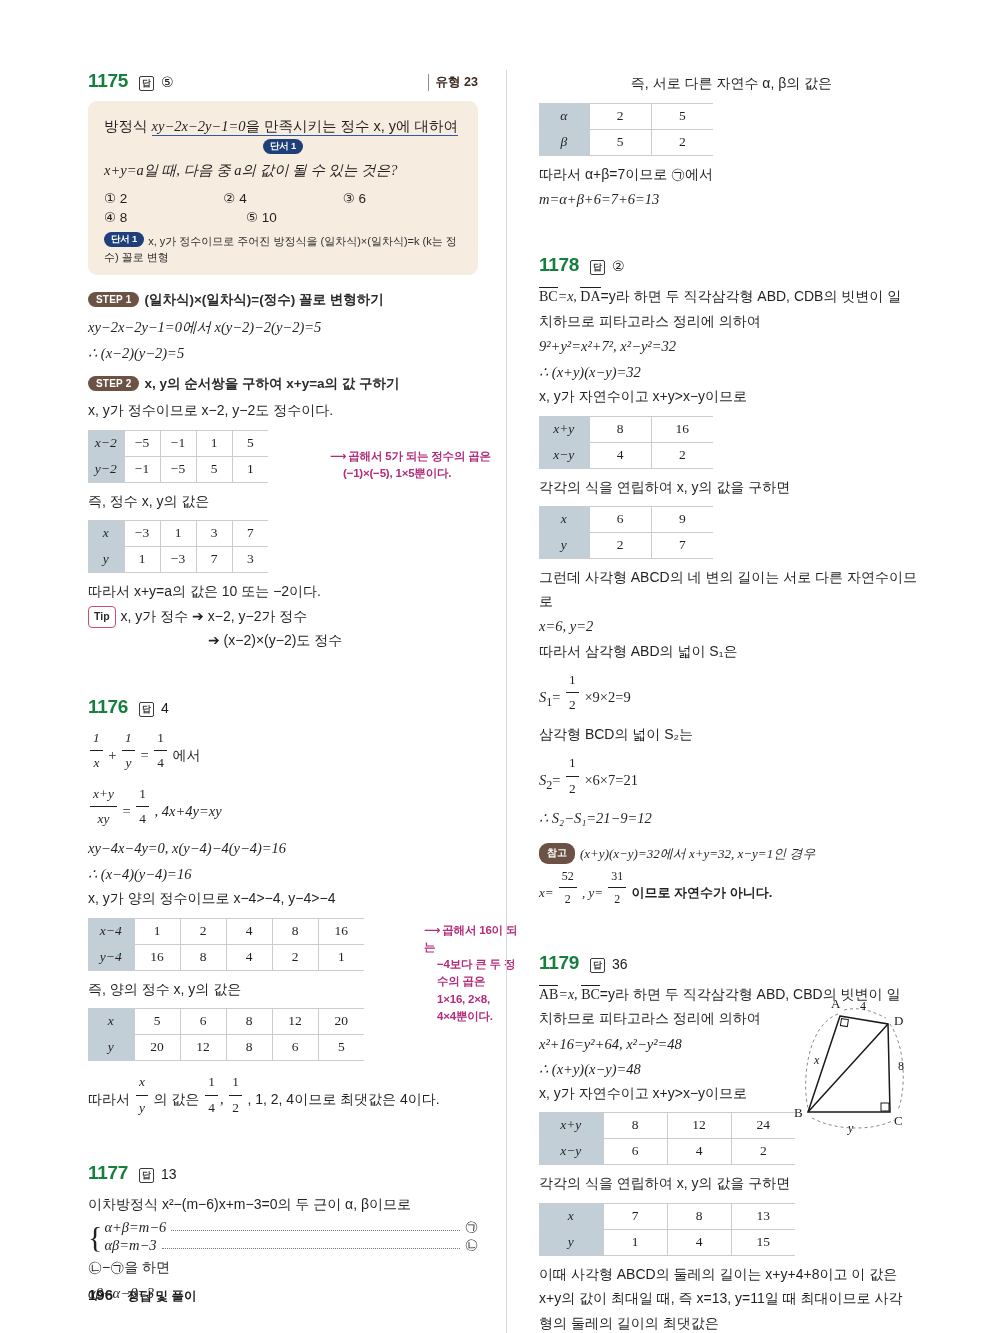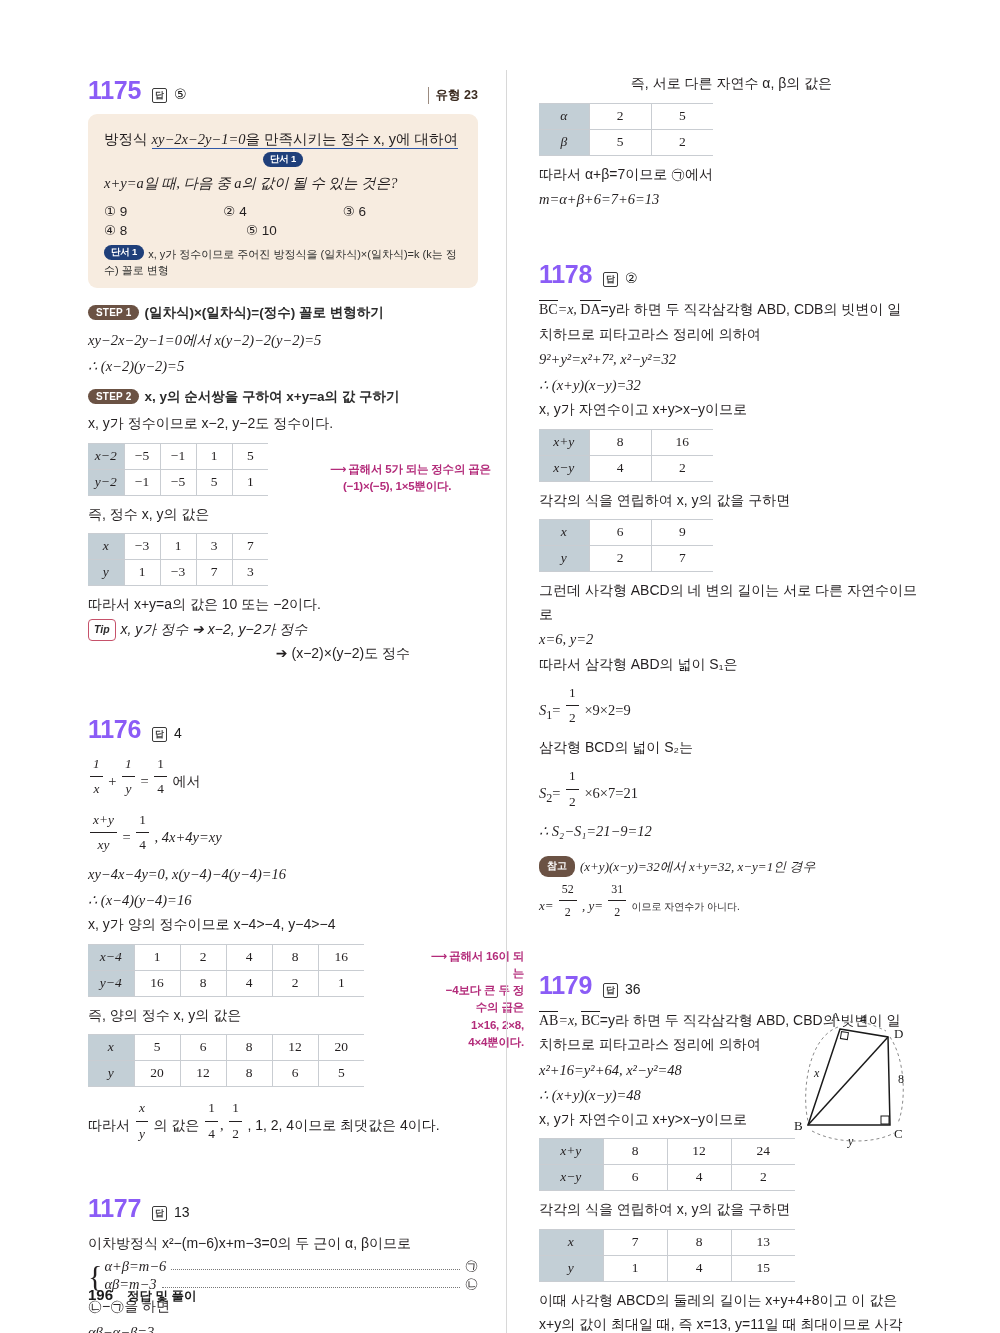--- a/index.html
+++ b/index.html
@@ -15,21 +15,21 @@
   .page { position:relative; width:1000px; height:1333px; padding:0; }
 
   
   .cols { display:flex; width:100%; padding:70px 55px 0 88px; gap:0; }
   .col { width:418px; position:relative; }
   .col.left { padding-right:28px; }
   .col.right { padding-left:32px; border-left:1px solid #d8d8d8; }
 
   
   .qhead { display:flex; align-items:baseline; margin:0 0 9px 0; position:relative; }
-  .qnum { font-size:25px; font-weight:bold; letter-spacing:-0.3px; color:#8b5cf6;margin-top:6px; }
+  .qnum { font-size:19px; font-weight:bold; letter-spacing:-0.3px; color:#15803d; }
   .ans-icon {
     display:inline-block; width:15px; height:15px; margin-left:11px;
     border:1.6px solid #3a3a3a; border-radius:2px;
     font-size:9px; line-height:12px; text-align:center; font-weight:bold;
     color:#3a3a3a; position:relative; top:-1px;
   }
   .ans-val { font-size:14px; margin-left:7px; color:#1a1a1a; }
   .type-tag {
     position:absolute; right:0; bottom:1px;
     font-size:12.5px; font-weight:bold; color:#3b2b20;
@@ -151,21 +151,21 @@
 
     <div class="probbox">
       <div class="line">
         <span>방정식 </span><span class="u-blue mtxt">xy−2x−2y−1=0</span><span class="u-blue">을 만족시키는 정수 x, y에 대하여</span>
       </div>
       <div class="clue-center">
         <span class="badge-clue">단서 1</span>
       </div>
       <div class="line mtxt">x+y=a일 때, 다음 중 a의 값이 될 수 있는 것은?</div>
       <div class="choices">
-        <span class="ch">① 9</span>
+        <span class="ch">① 2</span>
         <span class="ch">② 4</span>
         <span class="ch">③ 6</span>
       </div>
       <div class="choices row2">
         <span class="ch">④ 8</span>
         <span class="ch">⑤ 10</span>
       </div>
       <div class="clue-note">
         <span class="badge-clue">단서 1</span><span>x, y가 정수이므로 주어진 방정식을 (일차식)×(일차식)=k (k는 정수) 꼴로 변형</span>
       </div>
@@ -223,24 +223,24 @@
         <td>1</td>
         <td>−3</td>
         <td>7</td>
         <td>3</td>
       </tr>
     </tbody>
         </table>
 
     <div class="mline kr">따라서 x+y=a의 값은 10 또는 −2이다.</div>
 
-    <div class="mline kr" style="font-style:italic;">
+    <div class="mline kr" style="">
       <span class="badge-tip">Tip</span><span>x, y가 정수 ➔ x−2, y−2가 정수</span>
     </div>
-    <div class="mline kr" style="padding-left:120px;text-align:center;">➔ (x−2)×(y−2)도 정수</div>
+    <div class="mline kr" style="padding-left:120px;">➔ (x−2)×(y−2)도 정수</div>
 
     <div class="gap-lg"></div>
 
     <div class="qhead">
       <span class="qnum">1176</span>
       <span class="ans-icon">답</span>
       <span class="ans-val">4</span>
     </div>
 
     <div class="mline" style="margin:6px 0 4px 0;">
@@ -277,21 +277,21 @@
         <tr>
           <td class="hd mtxt">y−4</td>
           <td>16</td>
           <td>8</td>
           <td>4</td>
           <td>2</td>
           <td>1</td>
         </tr>
       </tbody>
           </table>
-      <div class="annot" style="left:336px; top:4px; width:100px;text-align:right;">
+      <div class="annot" style="left:336px; top:4px; width:100px;">
         <span class="arrow">⟶</span><span>곱해서 16이 되는</span>
         <span class="ind">−4보다 큰 두 정</span>
         <span class="ind">수의 곱은</span>
         <span class="ind">1×16, 2×8,</span>
         <span class="ind">4×4뿐이다.</span>
       </div>
     </div>
 
     <div class="mline kr">즉, 양의 정수 x, y의 값은</div>
 
@@ -445,21 +445,21 @@
     <div class="mline mtxt">∴ S₂−S₁=21−9=12</div>
 
     <div class="mline kr" style="font-size:12.5px; margin-top:12px;">
       <span class="badge-ref">참고</span><span class="mtxt" style="font-size:13px;">(x+y)(x−y)=32에서 x+y=32, x−y=1인 경우</span>
     </div>
     <div class="mline" style="font-size:13px;">
       <span class="mtxt">x=</span>
       <span class="frac"><span class="nu">52</span><span class="de">2</span></span>
       <span class="mtxt">, y=</span>
       <span class="frac"><span class="nu">31</span><span class="de">2</span></span>
-      <span style="font-family:'Liberation Sans',sans-serif;font-size:10px;">이므로 자연수가 아니다.</span>
+      <span style="font-family:'Liberation Sans',sans-serif;font-size:13px;font-weight:bold;">이므로 자연수가 아니다.</span>
     </div>
 
     <div class="gap-lg"></div>
 
     <div style="position:relative;">
       <div class="qhead">
         <span class="qnum">1179</span>
         <span class="ans-icon">답</span>
         <span class="ans-val">36</span>
       </div>

